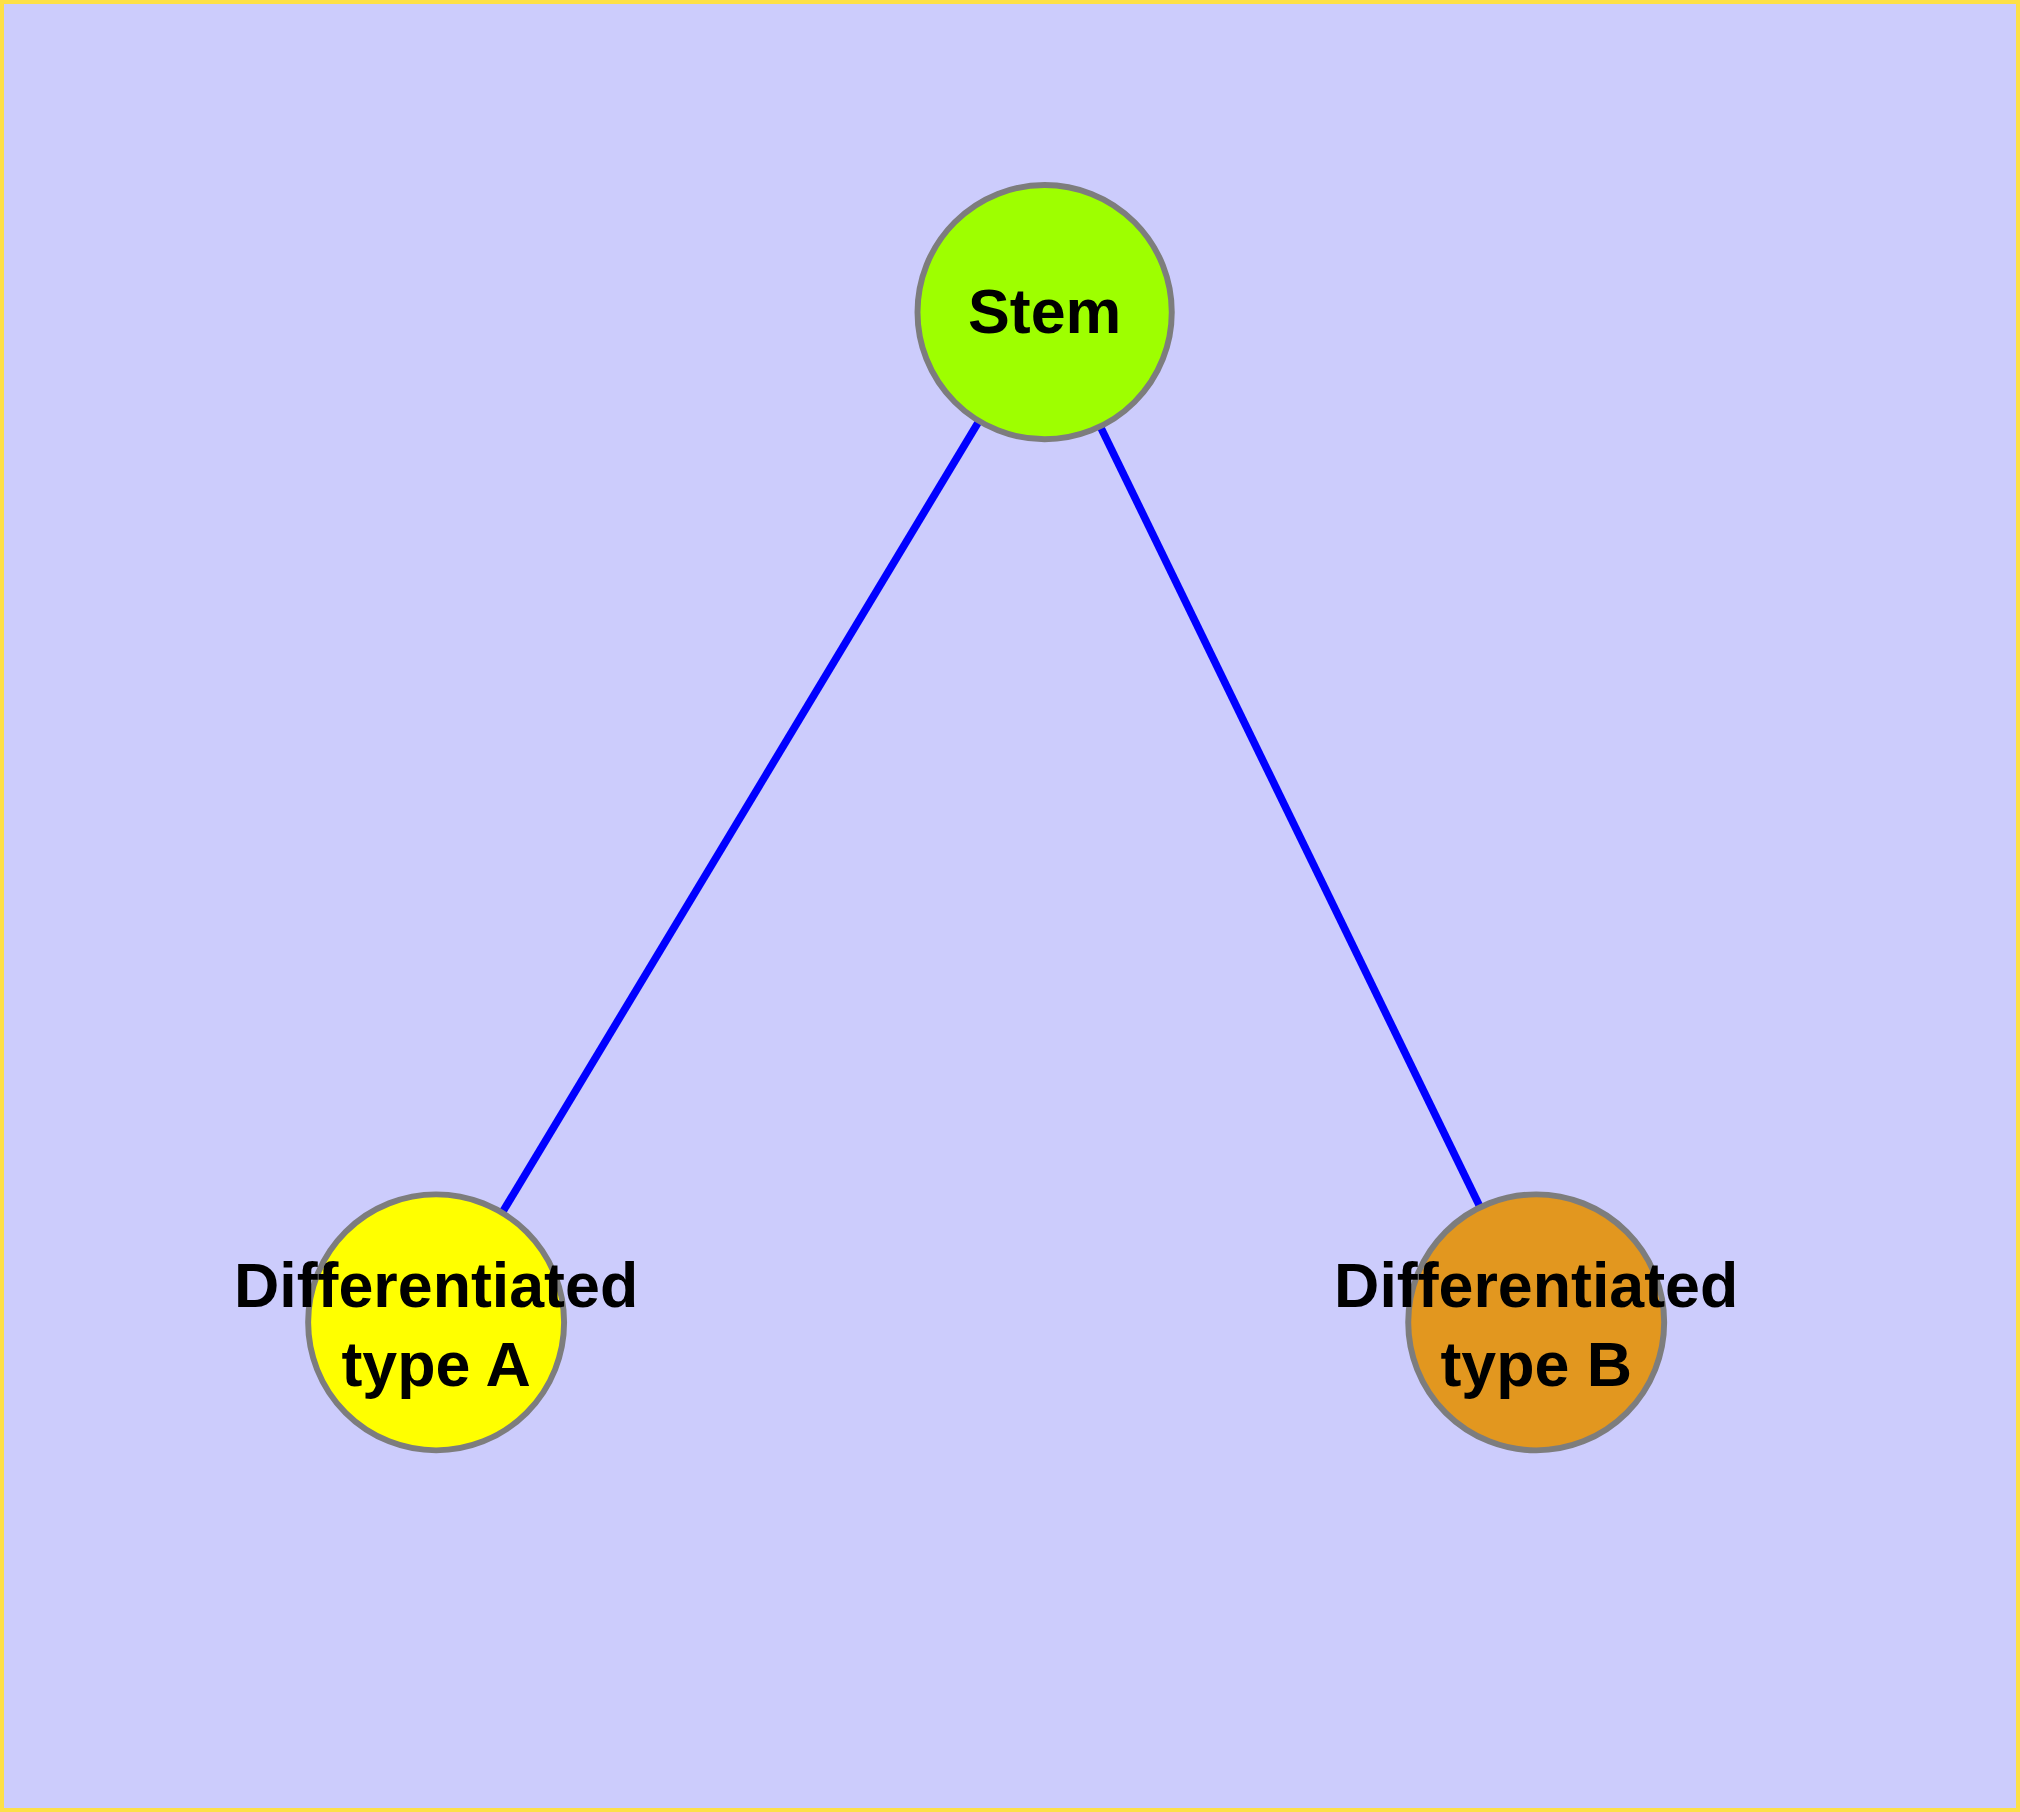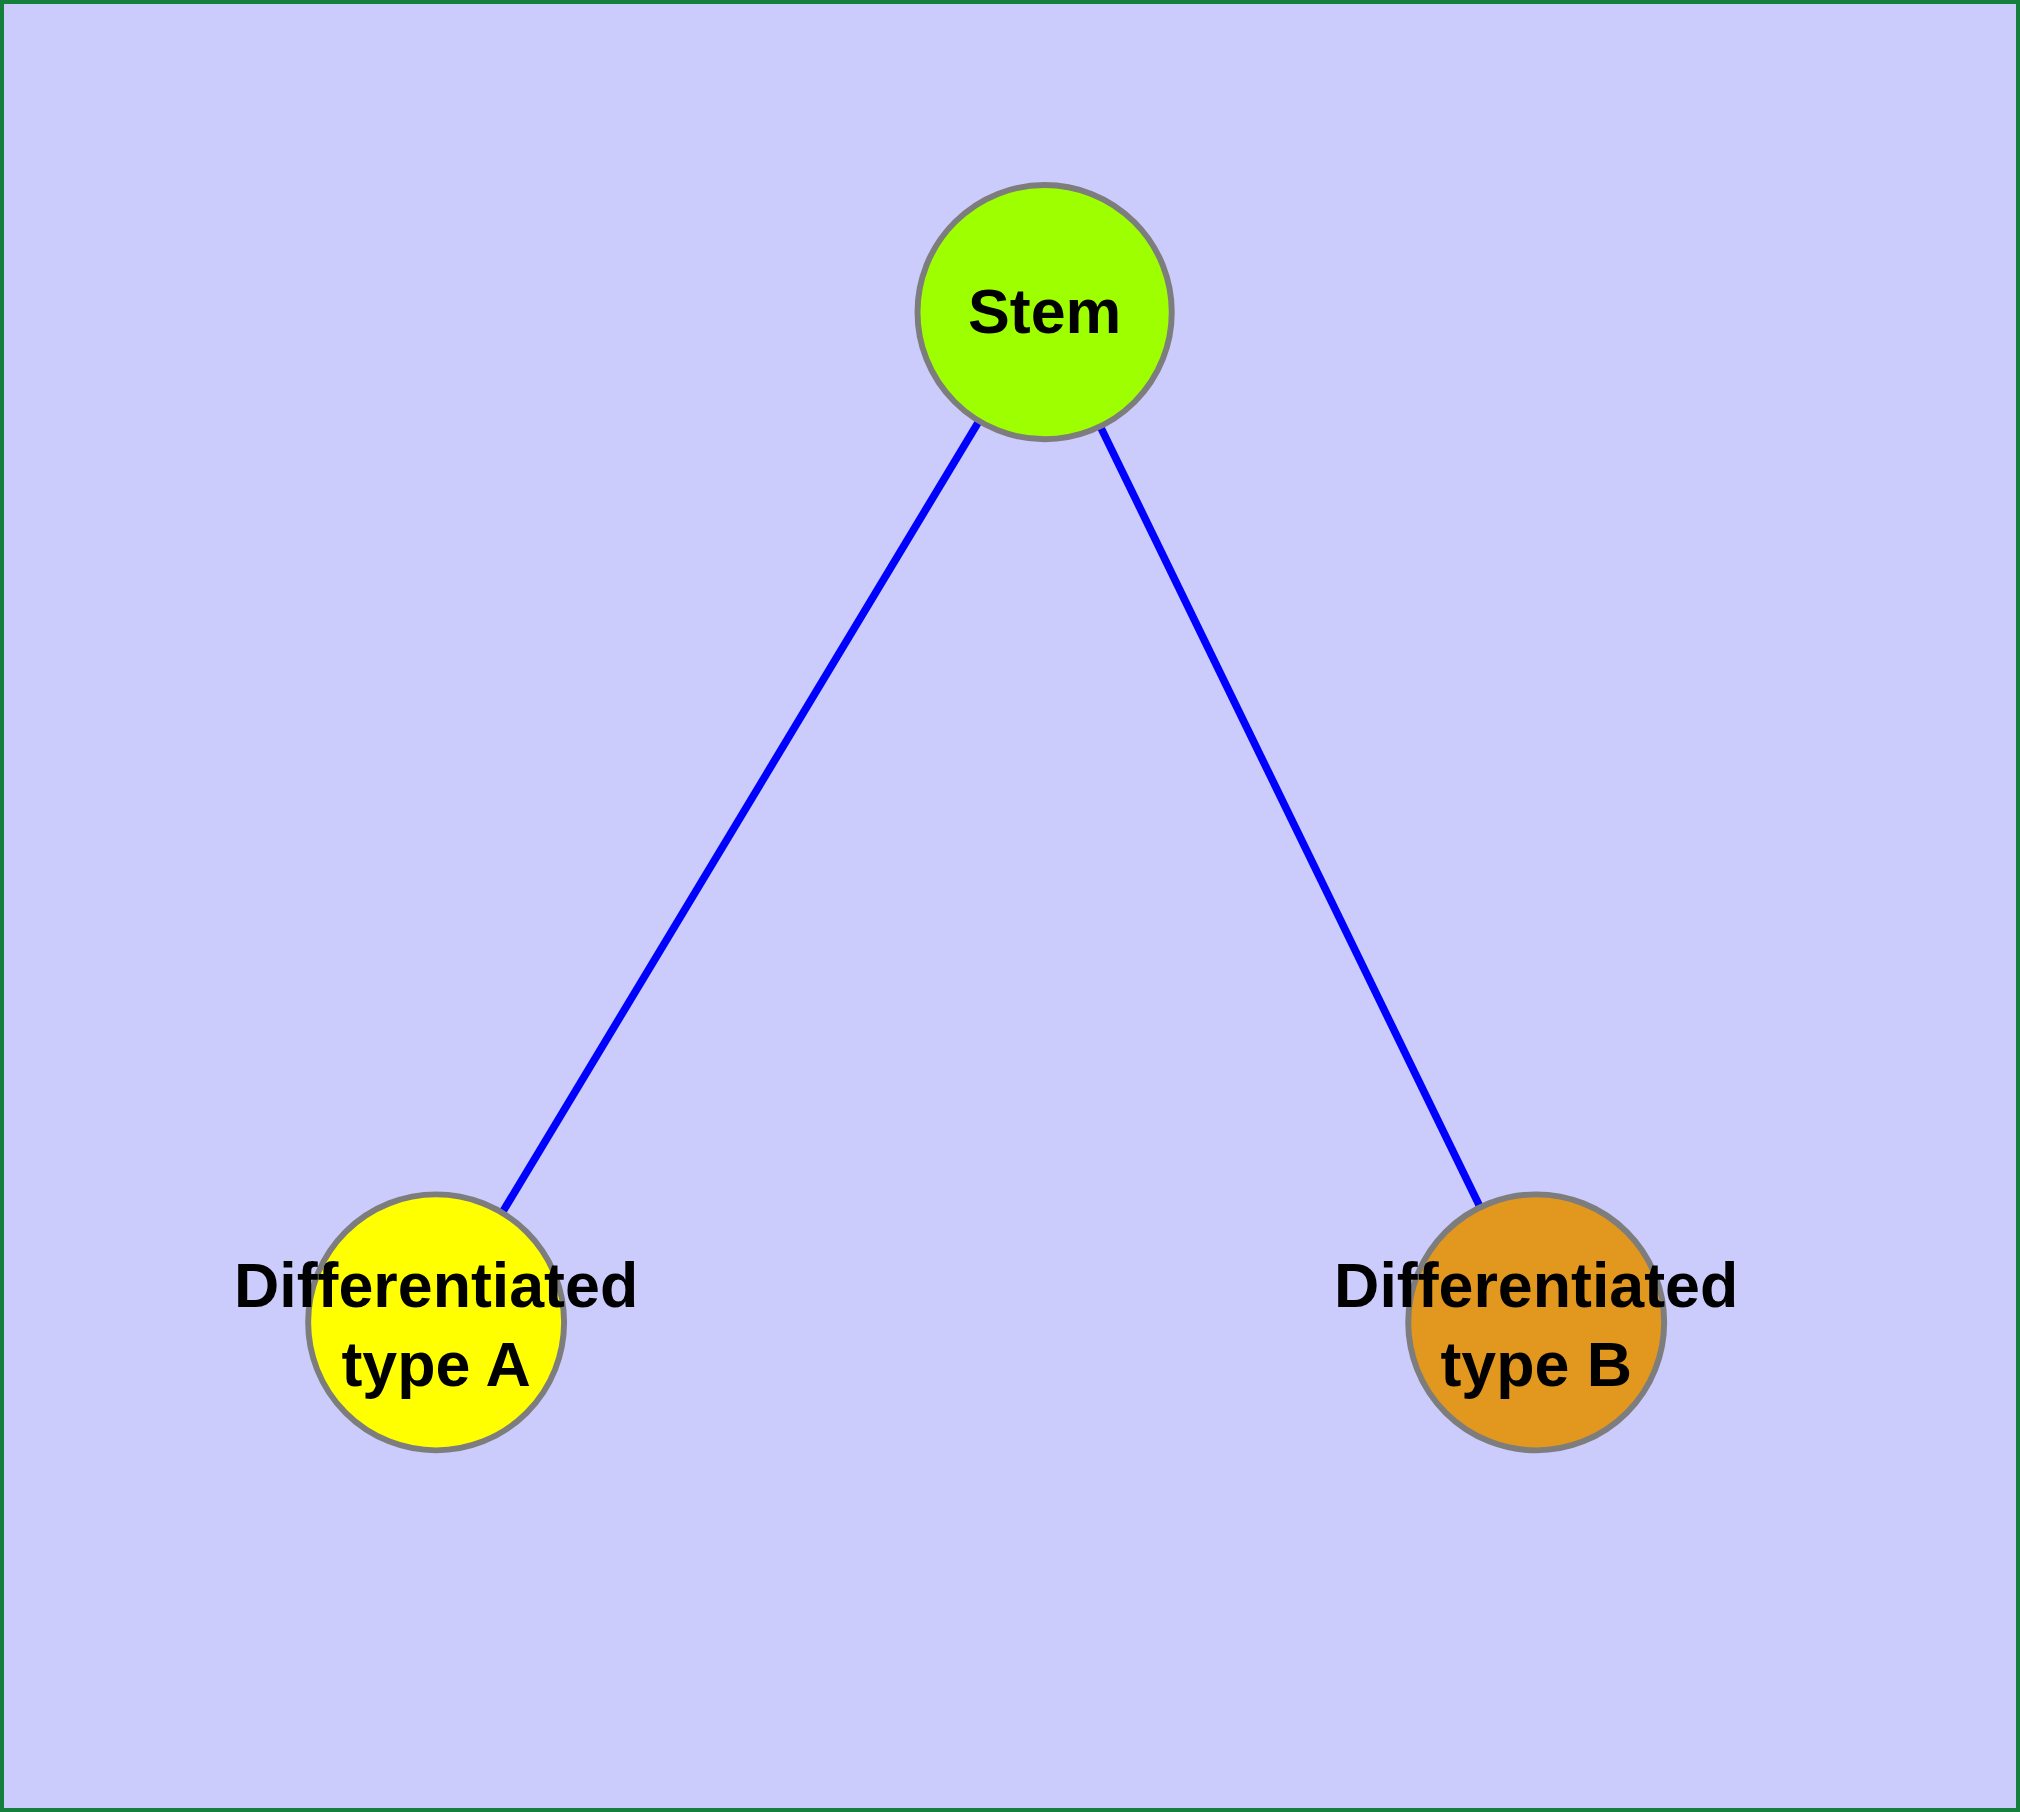--- a/index.html
+++ b/index.html
@@ -12,21 +12,21 @@
     width: 2021px;
     height: 1812px;
     overflow: hidden;
     font-family: "Liberation Sans", sans-serif;
   }
 
   #figure {
     position: relative;
     width: 2021px;
     height: 1812px;
-    background: #15803d;
+    background: #fde047;
     box-sizing: border-box;
   }
 
   
   #canvas {
     position: absolute;
     left: 4.2px;
     top: 4.2px;
     width: 2012px;
     height: 1804px;

